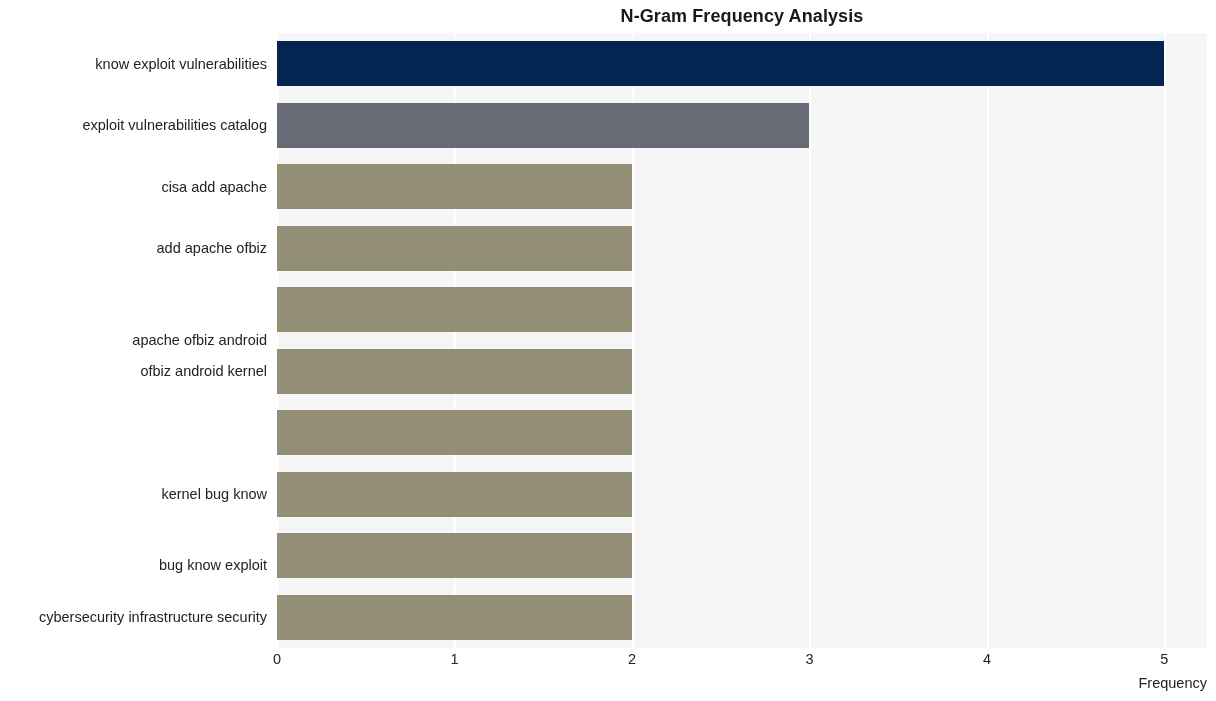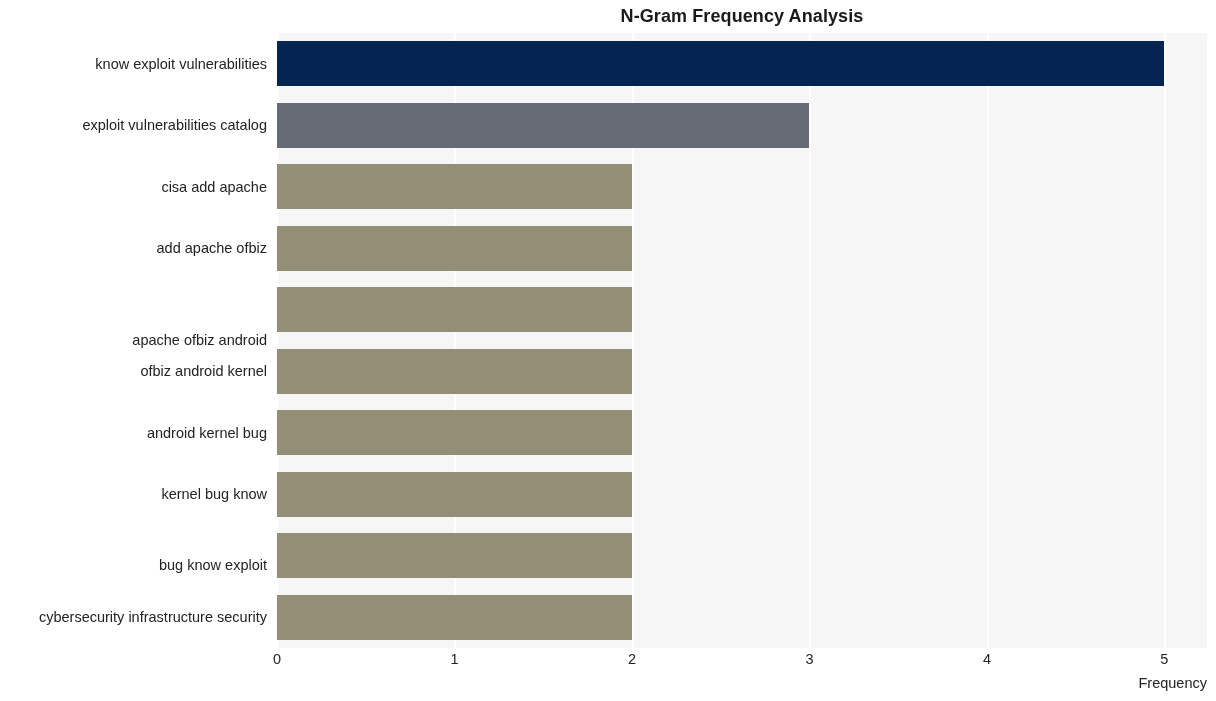--- a/index.html
+++ b/index.html
@@ -134,21 +134,20 @@
       </div>
   </div>
 
   <div class="ylabels">
       <div class="ylabel" style="top: 22.75px;">know exploit vulnerabilities</div>
       <div class="ylabel" style="top: 84.25px; padding-left: 34px;">exploit vulnerabilities catalog</div>
       <div class="ylabel" style="top: 145.75px; padding-left: 40px;">cisa add apache</div>
       <div class="ylabel" style="top: 207.25px;">add apache ofbiz</div>
       <div class="ylabel" style="top: 255px; margin-top: 44px;">apache ofbiz android</div>
       <div class="ylabel" style="top: 330.25px;">ofbiz android kernel</div>
-      <div class="ylabel" style="top: 391.75px;">android kernel bug</div>
       <div class="ylabel" style="top: 453.25px; margin-left: 24px;">kernel bug know</div>
       <div class="ylabel" style="top: 524px;">bug know exploit</div>
       <div class="ylabel" style="top: 576.25px;">cybersecurity infrastructure security</div>
     </div>
 
   <div class="xticks-layer">
       <div class="xtick" style="left: 277px;">0</div>
       <div class="xtick" style="left: 454.481px;">1</div>
       <div class="xtick" style="left: 631.962px;">2</div>
       <div class="xtick" style="left: 809.443px;">3</div>

